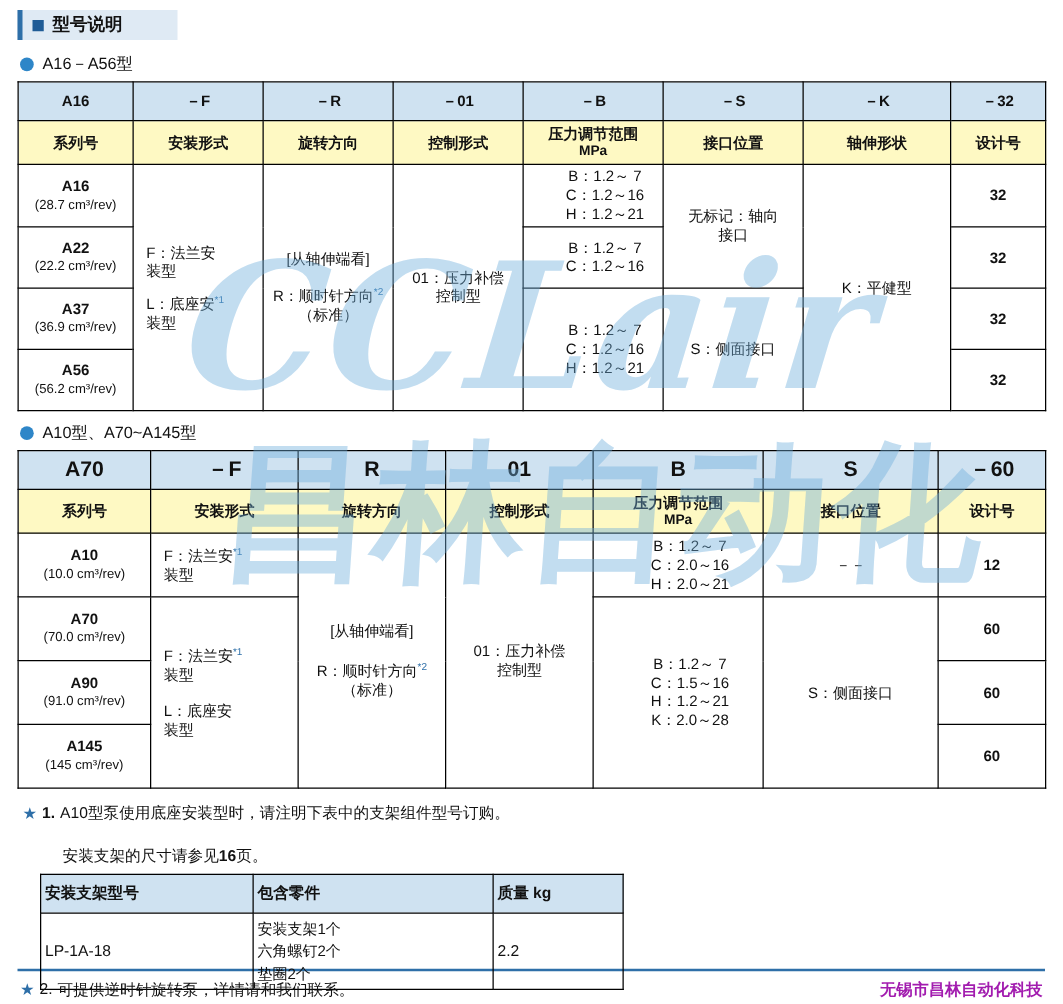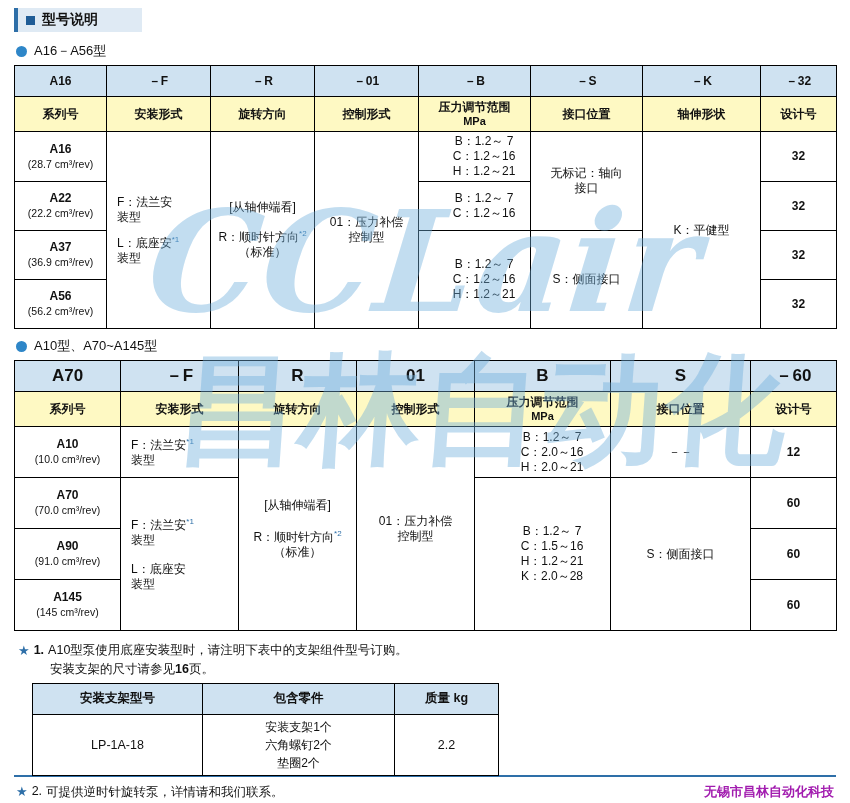--- a/index.html
+++ b/index.html
@@ -175,35 +175,34 @@
     position: relative;
     z-index: 2;
   }
   .star {
     color: #2e6fa8;
     font-size: 13px;
     flex: 0 0 auto;
   }
   .note .num { font-weight: bold; }
   .note .body { }
-  .note .body .l2 { display: block; margin-left: 2px; }
+  .note .body .l2 { display: block; margin-left: 2px; margin-top: 16px; }
   .pg { font-weight: bold; }
 
   
   table.bracket {
     border-collapse: collapse;
     table-layout: fixed;
     width: 466px;
     margin-left: 18px;
     position: relative;
     z-index: 2;
   }
   table.bracket td {
     border: 1px solid #000;
-    text-align: center;
     vertical-align: middle;
     font-size: 12.5px;
     padding: 3px;
   }
   table.bracket tr.hdr td {
     background: #cfe2f1;
     font-weight: bold;
     height: 24px;
   }
   table.bracket td.parts {

